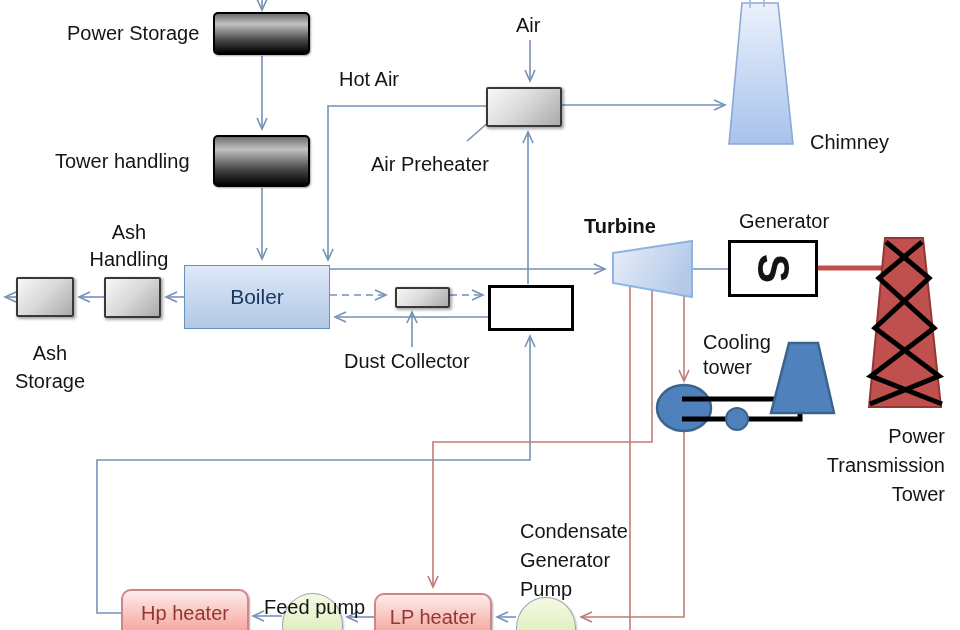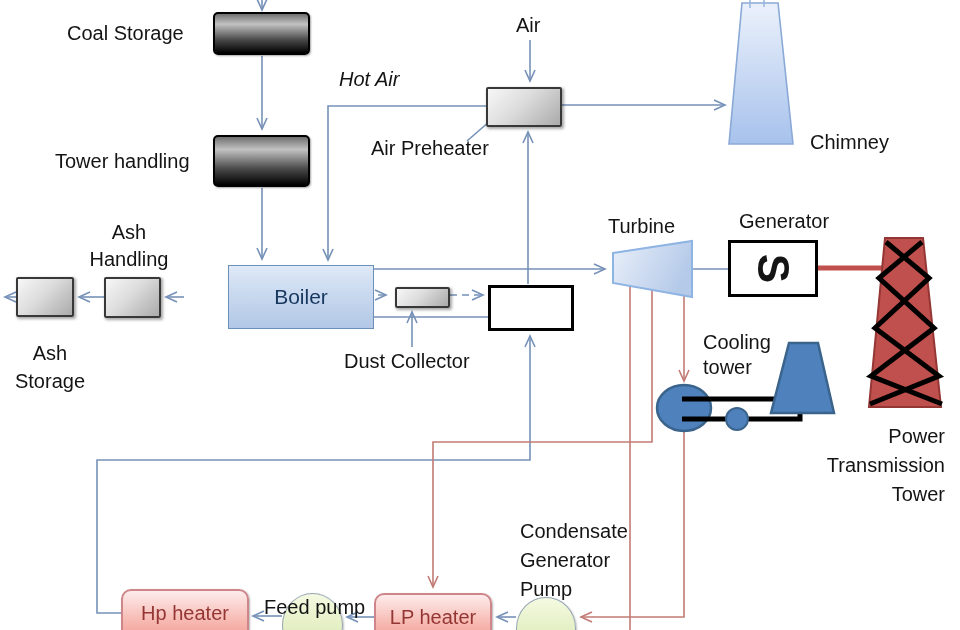--- a/index.html
+++ b/index.html
@@ -122,50 +122,50 @@
       <polygon points="885,238 923,238 941,407 869,407" fill="#c0504d" stroke="#943634" stroke-width="2"></polygon>
       <polyline points="886,242 929,278 875,328 939,376 870,404" fill="none" stroke="#000" stroke-width="5"></polyline>
       <polyline points="922,242 879,278 934,328 871,376 942,404" fill="none" stroke="#000" stroke-width="5"></polyline>
     </g>
   </svg>
 
   <div class="box coalbox" style="left:213px;top:12px;width:97px;height:43px;"></div>
   <div class="box coalbox" style="left:213px;top:135px;width:97px;height:52px;"></div>
   <div class="box graybox" style="left:16px;top:277px;width:58px;height:40px;"></div>
   <div class="box graybox" style="left:104px;top:277px;width:57px;height:41px;"></div>
-  <div class="box boilerbox" style="left:184px;top:265px;width:146px;height:64px;margin-left:44px;">
+  <div class="box boilerbox" style="left:184px;top:265px;width:146px;height:64px;">
     <span>Boiler</span>
   </div>
   <div class="box graybox" style="left:395px;top:287px;width:55px;height:21px;"></div>
   <div class="box whitebox" style="left:488px;top:285px;width:86px;height:46px;"></div>
   <div class="box graybox" style="left:486px;top:87px;width:76px;height:40px;"></div>
   <div class="box whitebox" style="left:728px;top:240px;width:90px;height:57px;">
     <div class="gen-s">S</div>
   </div>
   <div class="box heater" style="left:121px;top:589px;width:128px;height:55px;">
     <span>Hp heater</span>
   </div>
   <div class="box pumpell" style="left:282px;top:593px;width:61px;height:64px;"></div>
   <div class="box heater" style="left:374px;top:593px;width:118px;height:52px;">
     <span>LP heater</span>
   </div>
   <div class="box pumpell" style="left:516px;top:597px;width:60px;height:62px;"></div>
 
-  <div class="lbl" style="left:67px;top:21px;">Coal Storage</div>
+  <div class="lbl" style="left:67px;top:21px;">Power Storage</div>
   <div class="lbl" style="left:55px;top:149px;">Tower handling</div>
-  <div class="lbl" style="left:339px;top:67px;font-style:italic;">Hot Air</div>
+  <div class="lbl" style="left:339px;top:67px;">Hot Air</div>
   <div class="lbl" style="left:516px;top:13px;">Air</div>
-  <div class="lbl" style="left:371px;top:136px;">Air Preheater</div>
+  <div class="lbl" style="left:371px;top:152px;">Air Preheater</div>
   <div class="lbl" style="left:810px;top:130px;">Chimney</div>
   <div class="lbl" style="left:59px;top:219px;width:140px;text-align:center;line-height:27px;">Ash
 Handling</div>
   <div class="lbl" style="left:0px;top:339px;width:100px;text-align:center;line-height:28px;">Ash
 Storage</div>
   <div class="lbl" style="left:344px;top:349px;">Dust Collector</div>
-  <div class="lbl" style="left:608px;top:214px;">Turbine</div>
+  <div class="lbl" style="left:584px;top:214px;font-weight:bold;">Turbine</div>
   <div class="lbl" style="left:739px;top:209px;">Generator</div>
   <div class="lbl" style="left:703px;top:330px;line-height:25px;">Cooling
 tower</div>
   <div class="lbl" style="left:745px;top:414px;width:200px;text-align:right;line-height:29px;margin-top:8px;">Power
 Transmission
 Tower</div>
   <div class="lbl" style="left:520px;top:517px;line-height:29px;">Condensate
 Generator
 Pump</div>
   <div class="lbl" style="left:264px;top:595px;">Feed pump</div>

